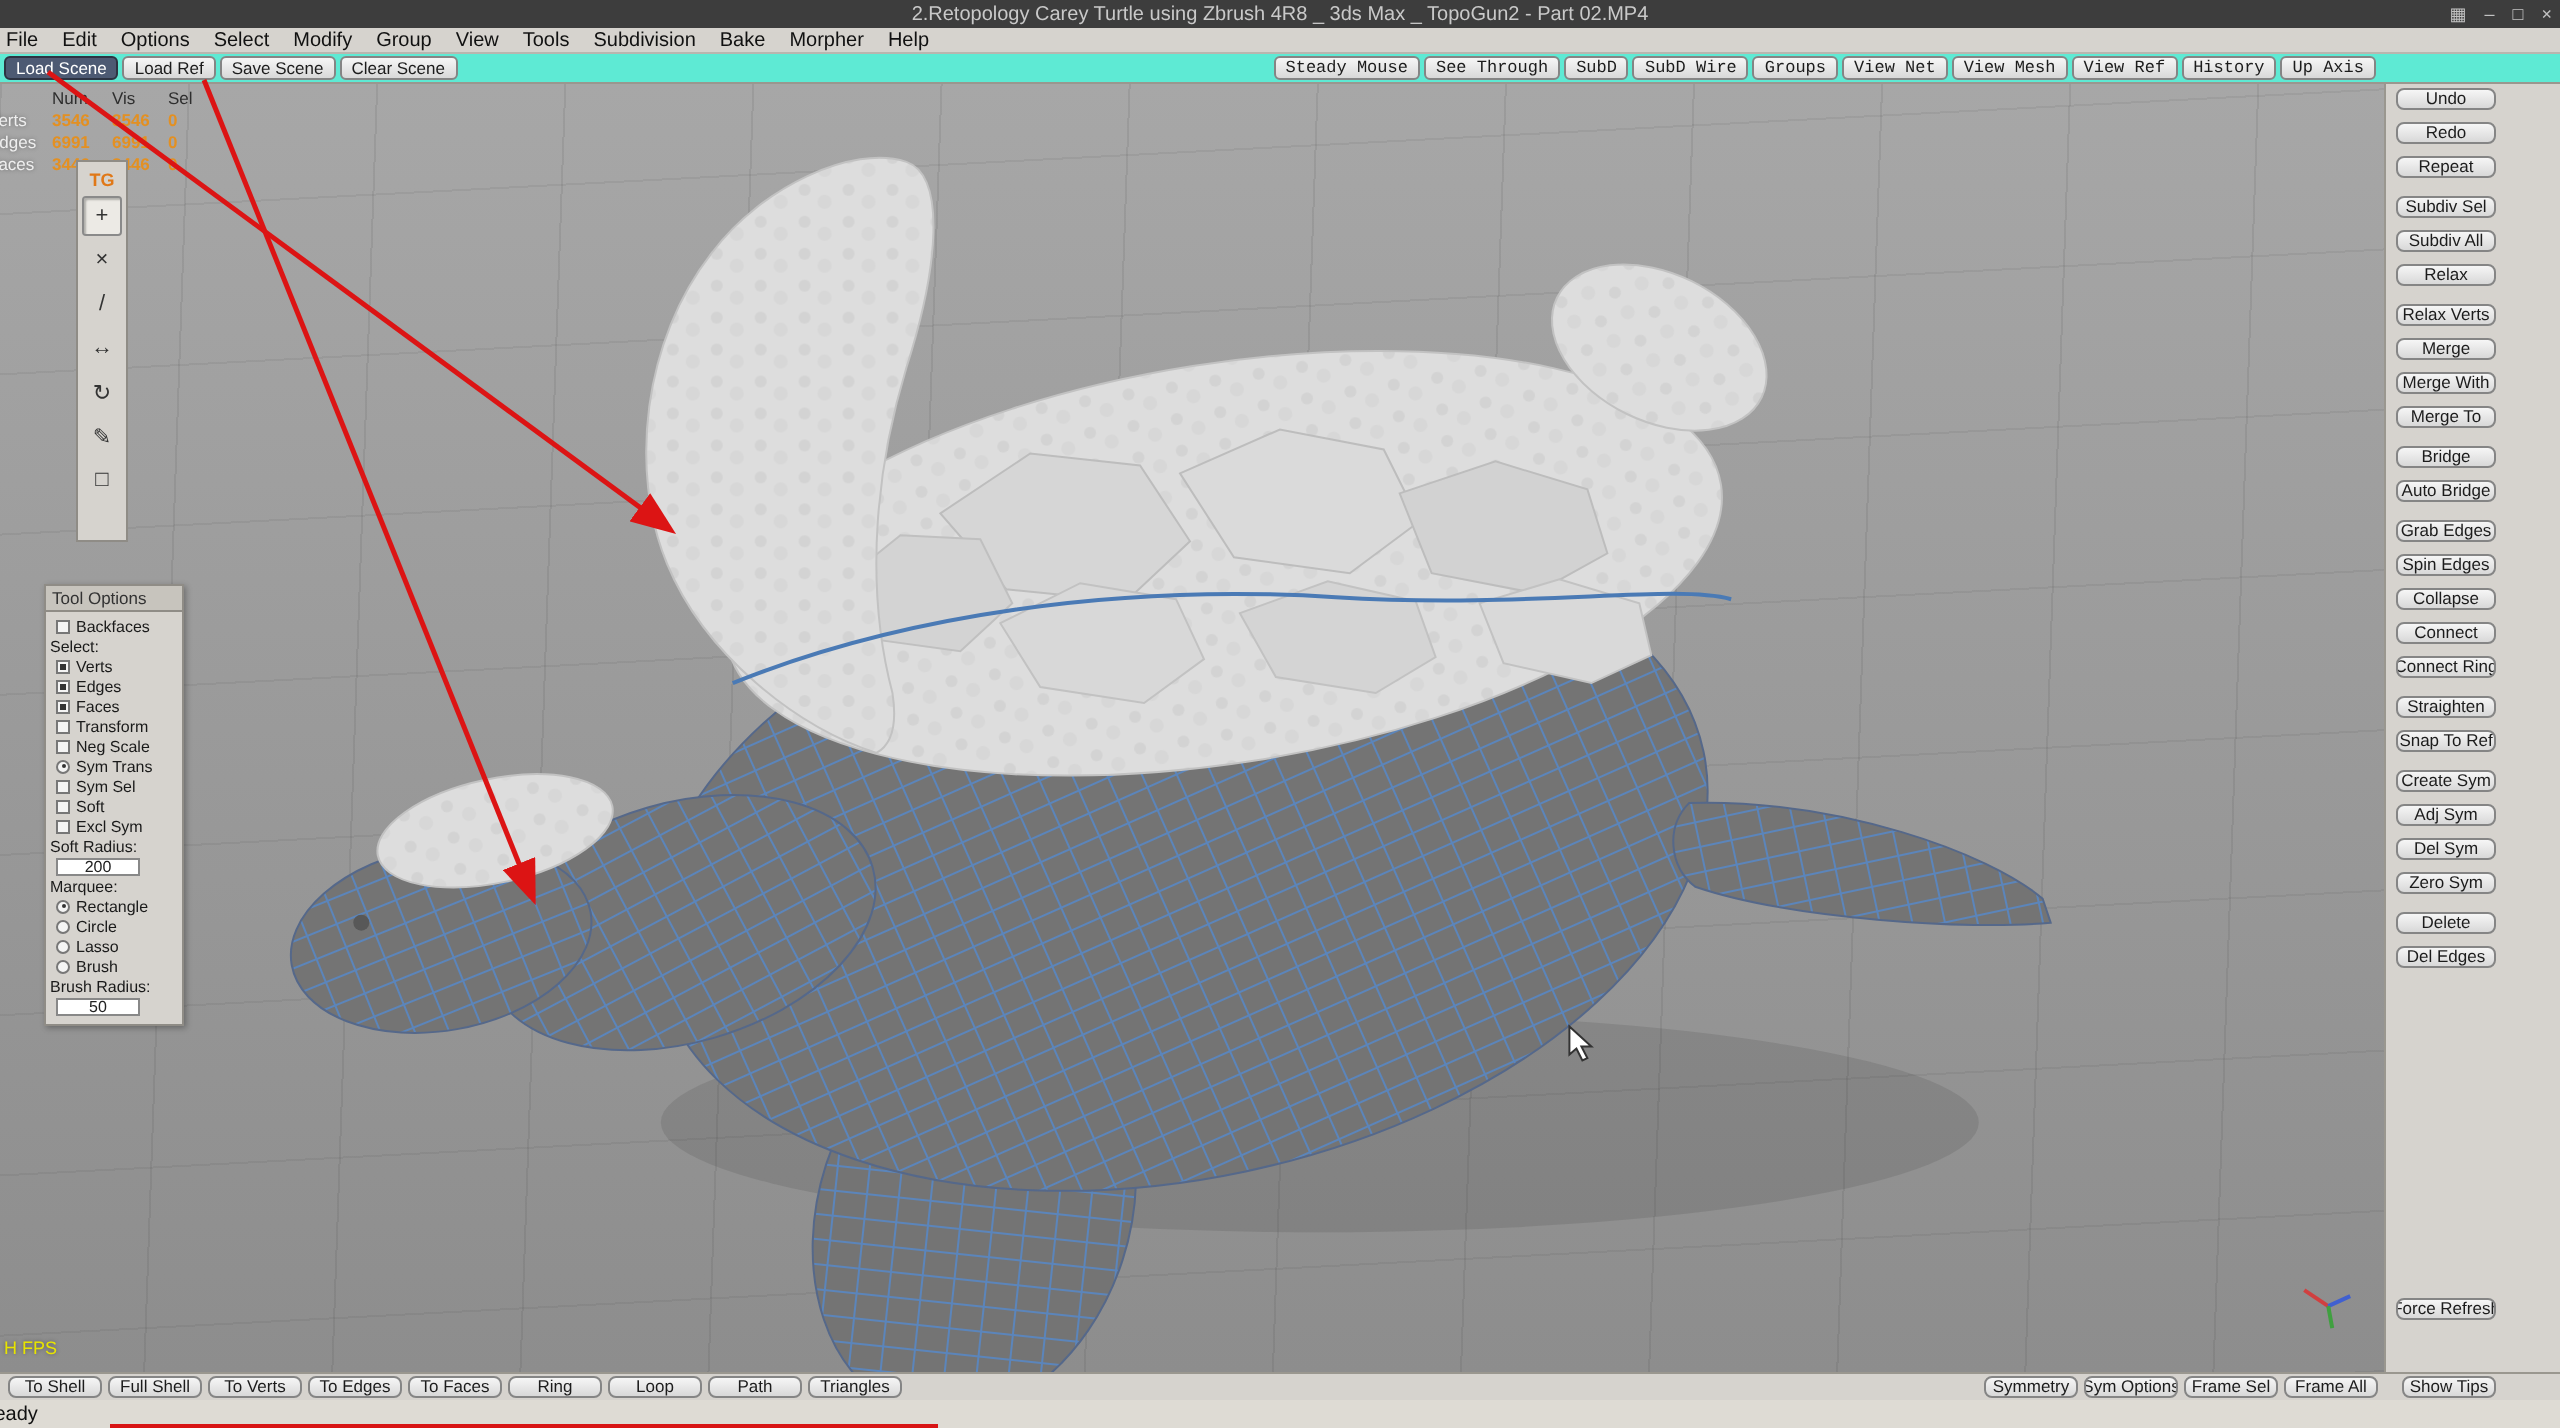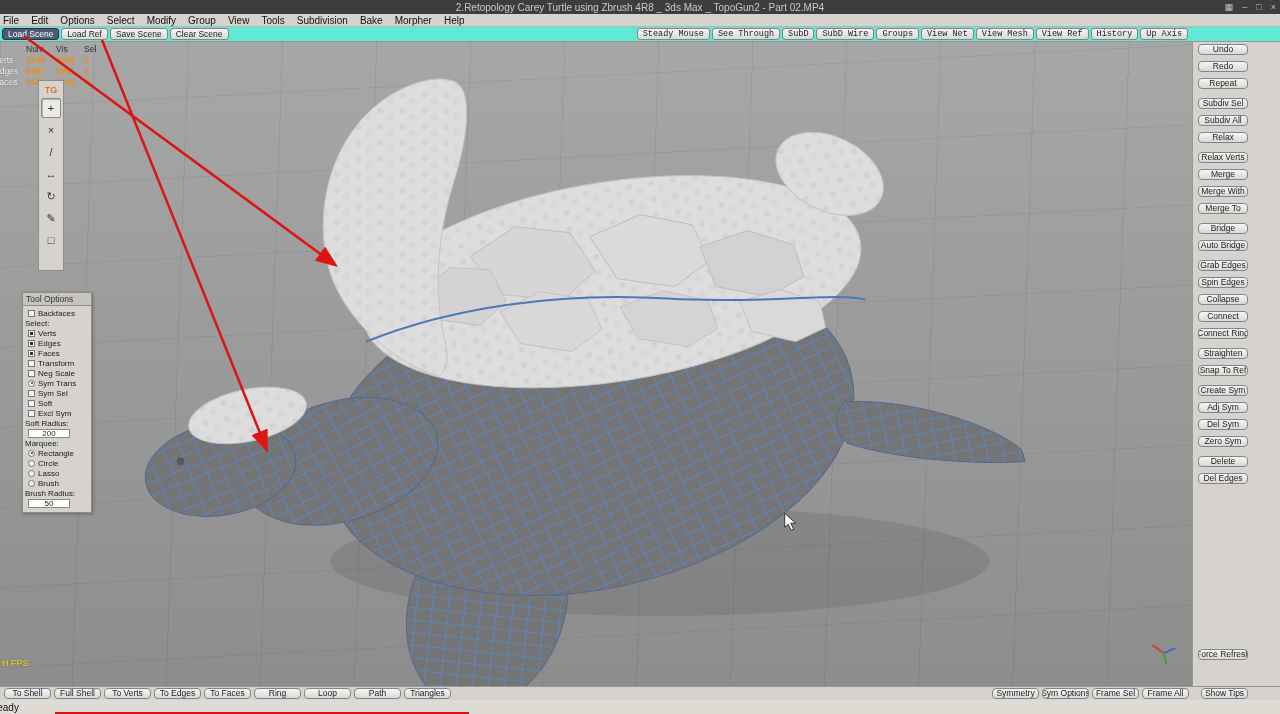--- a/index.html
+++ b/index.html
@@ -76,21 +76,21 @@
   .bb-btn{width:47px;height:11px;border-radius:4px;}
   .show-tips{margin-left:12px;margin-right:28px;}
 
   
   .statusbar{height:14px;background:#dedbd4;display:flex;align-items:center;font-size:10px;color:#111;position:relative;overflow:hidden;}
   .status-ready{margin-left:-10px;width:58px;flex:none;}
   .status-message{white-space:nowrap;}
   .status-underline{position:absolute;left:55px;bottom:0;width:414px;height:2px;background:#d81414;}
 
   
-  .fps-label{position:absolute;left:2px;bottom:18px;color:#e8e400;font-size:9px;z-index:10;text-shadow:0 0 2px rgba(0,0,0,.4);}
+  .fps-label{position:absolute;left:2px;bottom:7px;color:#e8e400;font-size:9px;z-index:10;text-shadow:0 0 2px rgba(0,0,0,.4);}
 
   
   svg.annotations{position:absolute;inset:0;z-index:50;pointer-events:none;}
 </style>
 </head>
 <body>
 
 <div class="app">
 
   <div class="titlebar">

